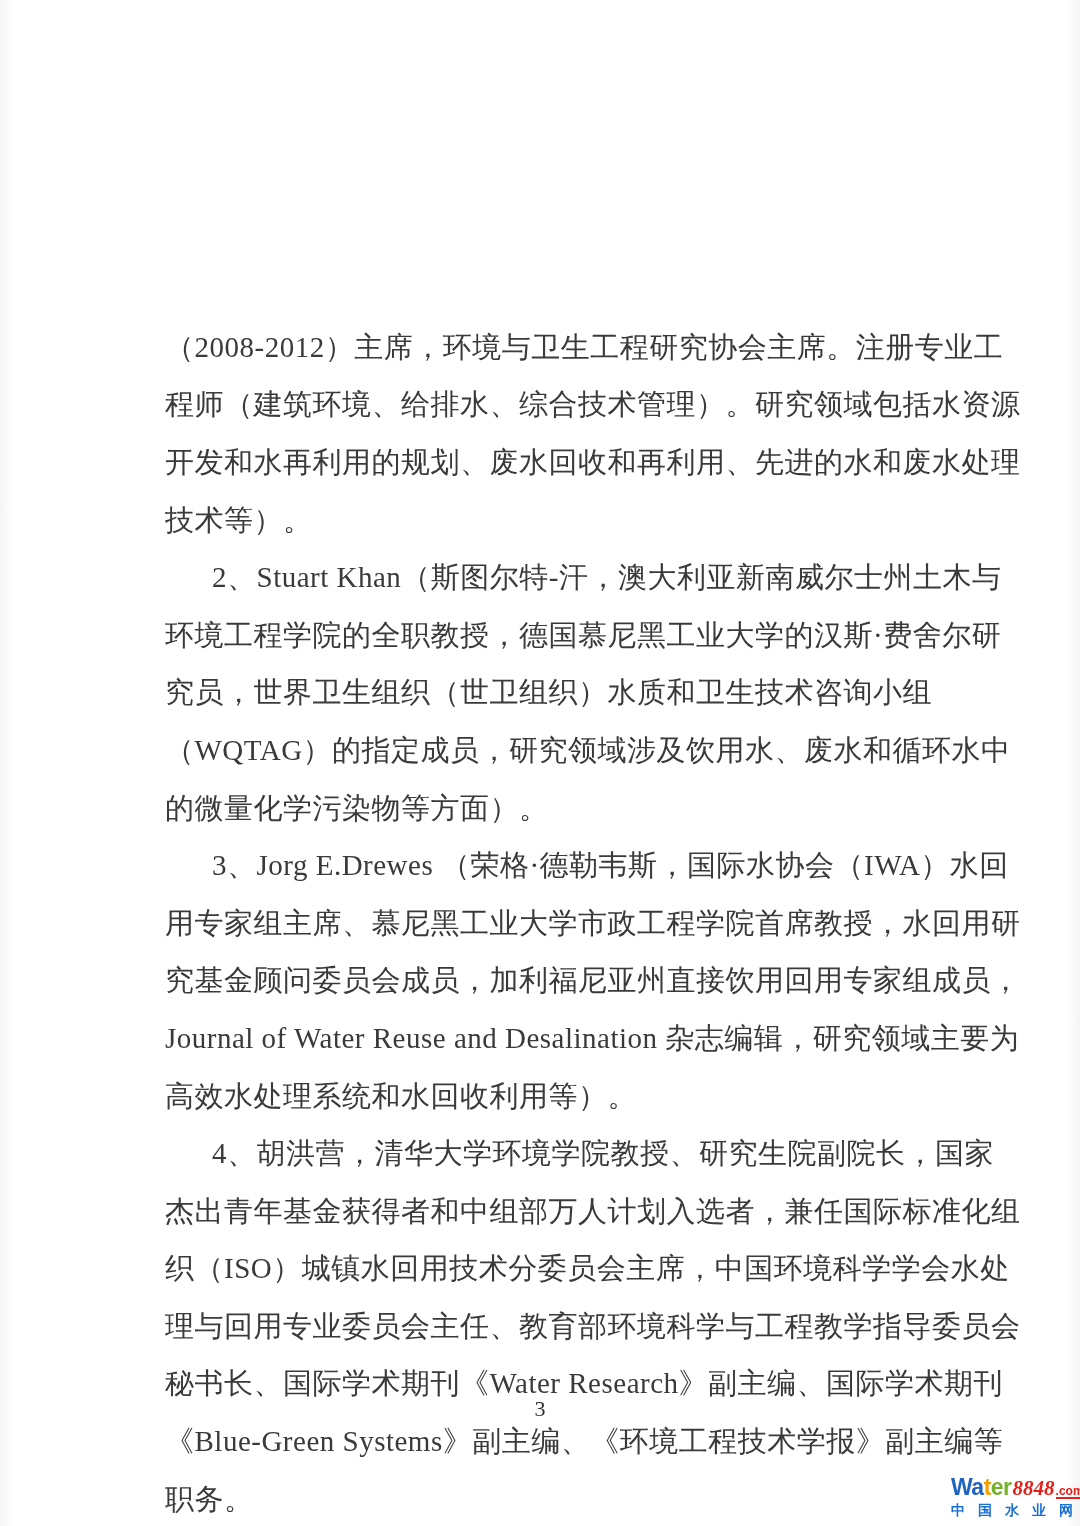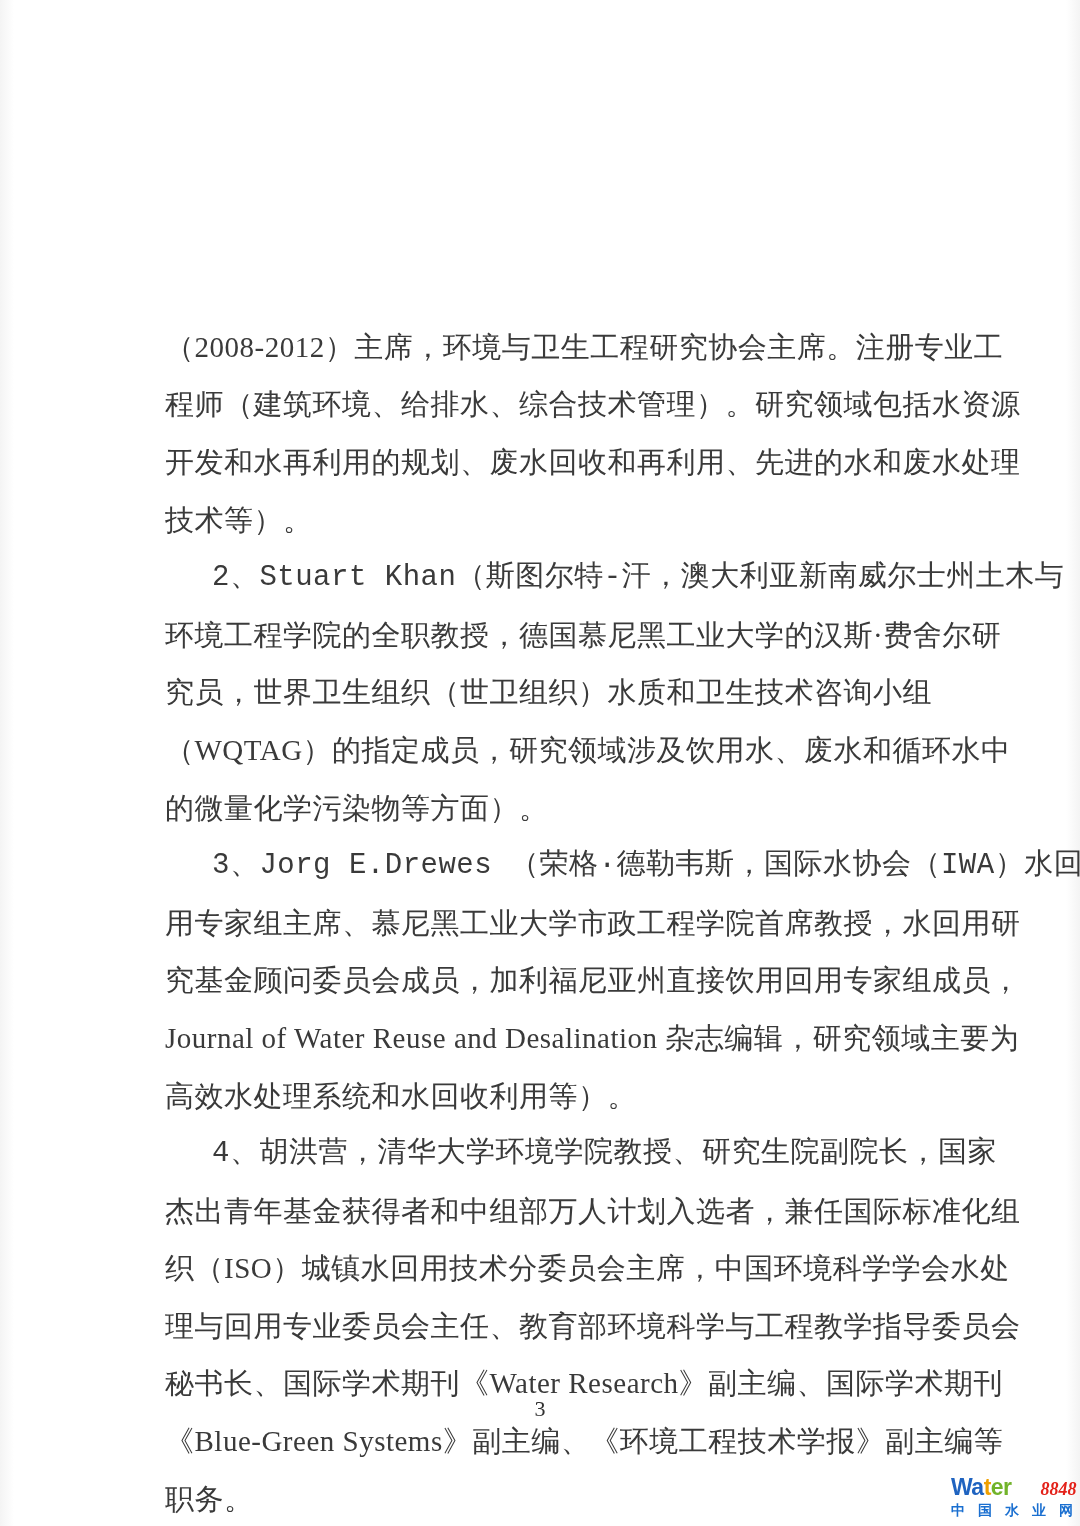--- a/index.html
+++ b/index.html
@@ -31,21 +31,20 @@
   }
   .paragraph {
     margin: 0;
   }
   .line {
     height: 57.6px;
     white-space: nowrap;
   }
   .line.indent {
     text-indent: 47px;
-    font-family: Liberation Mono, monospace;
   }
   .page-number {
     position: absolute;
     top: 1396px;
     left: 0;
     width: 100%;
     text-align: center;
     font-size: 22px;
     color: #303030;
     font-family: "Liberation Serif", "DejaVu Serif", serif;
@@ -55,33 +54,32 @@
     right: 3px;
     top: 1476px;
     width: 126px;
     text-align: left;
     line-height: 1;
   }
   .logo-row-1 {
     white-space: nowrap;
     display: flex;
     align-items: baseline;
-    gap: 28px;
   }
   .logo-word {
     font-family: "Liberation Sans", "DejaVu Sans", sans-serif;
     font-weight: bold;
     font-size: 23px;
     letter-spacing: -0.5px;
   }
   .logo-number {
     font-family: "Liberation Serif", "DejaVu Serif", serif;
     font-style: italic;
     font-weight: bold;
-    font-size: 18px;
+    font-size: 21px;
     margin-left: 1px;
   }
   .logo-tld {
     font-family: "Liberation Sans", "DejaVu Sans", sans-serif;
     font-weight: bold;
     font-size: 12px;
     margin-left: 1px;
     border-bottom: 2px solid #e32119;
   }
   .logo-row-2 {

